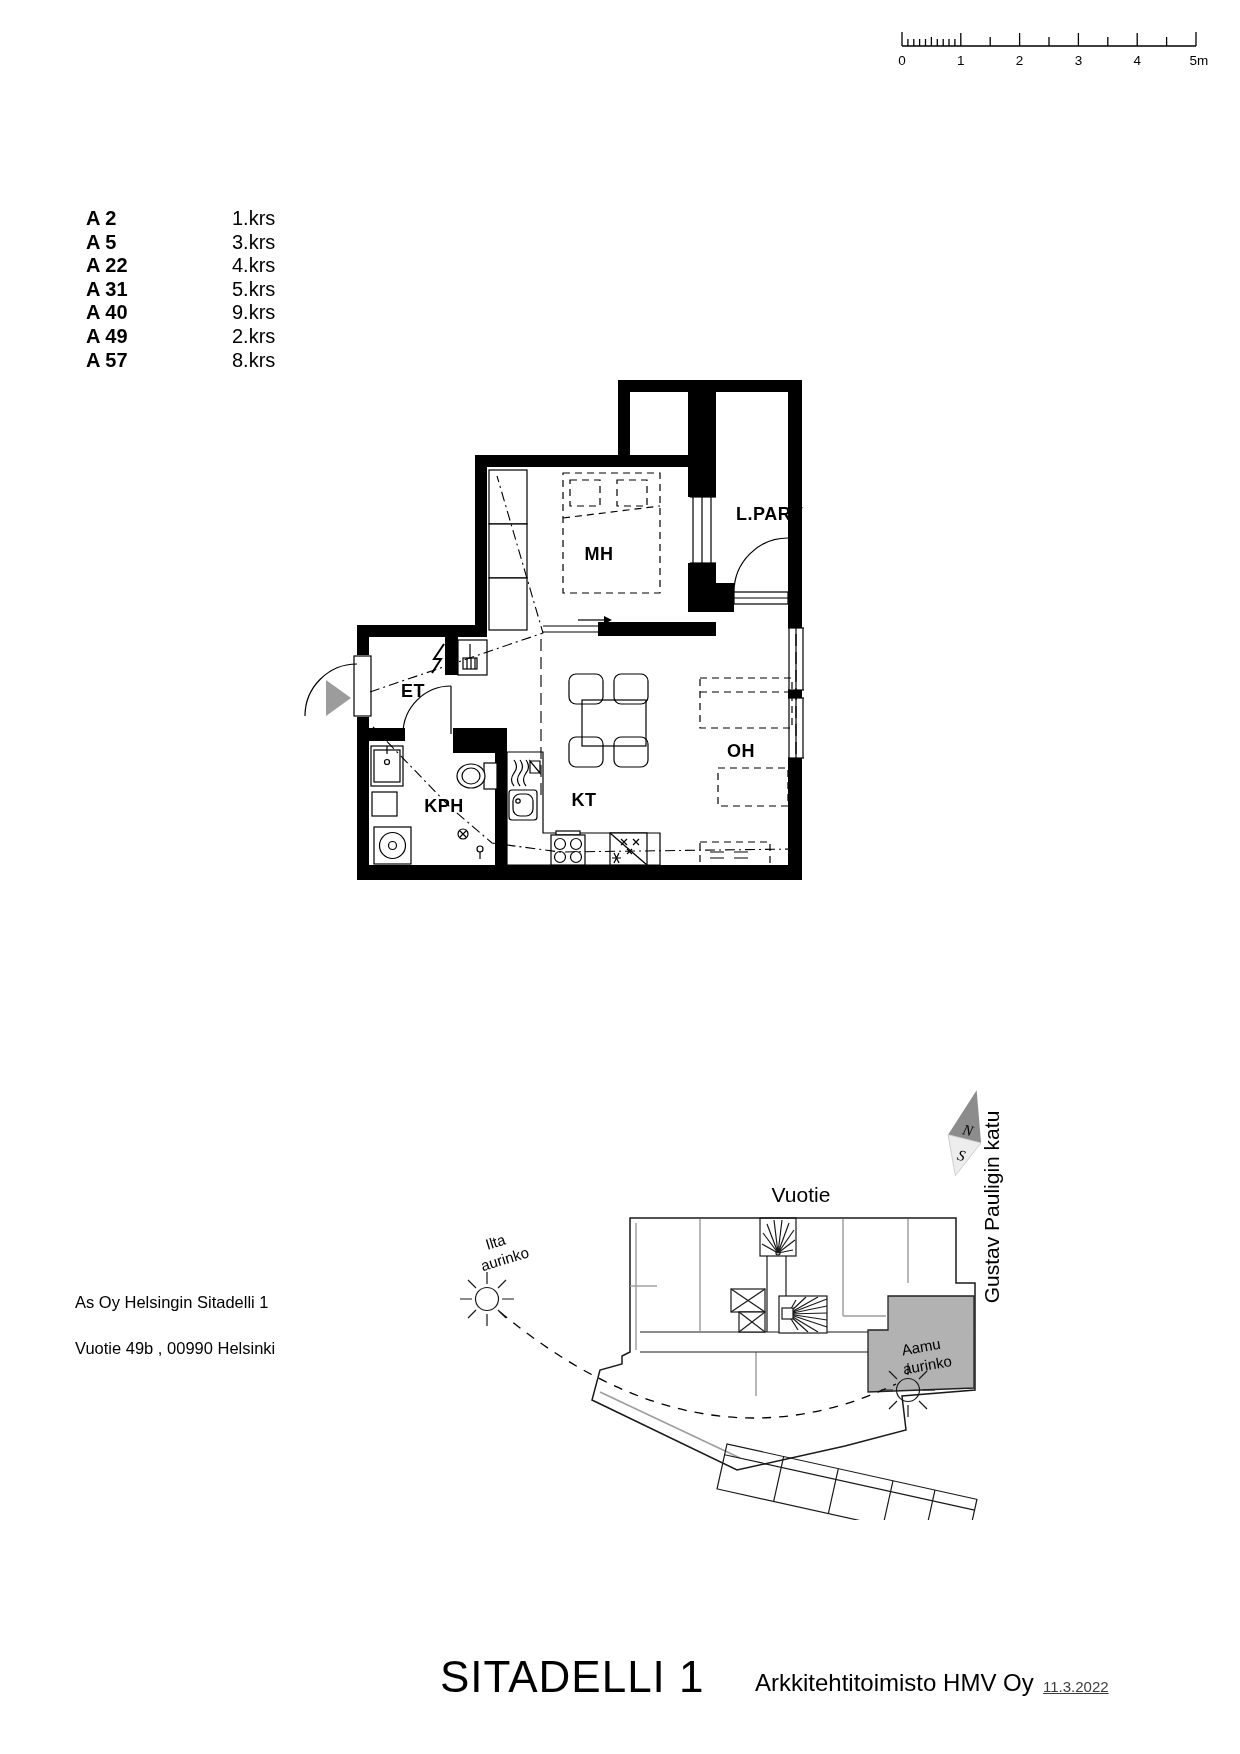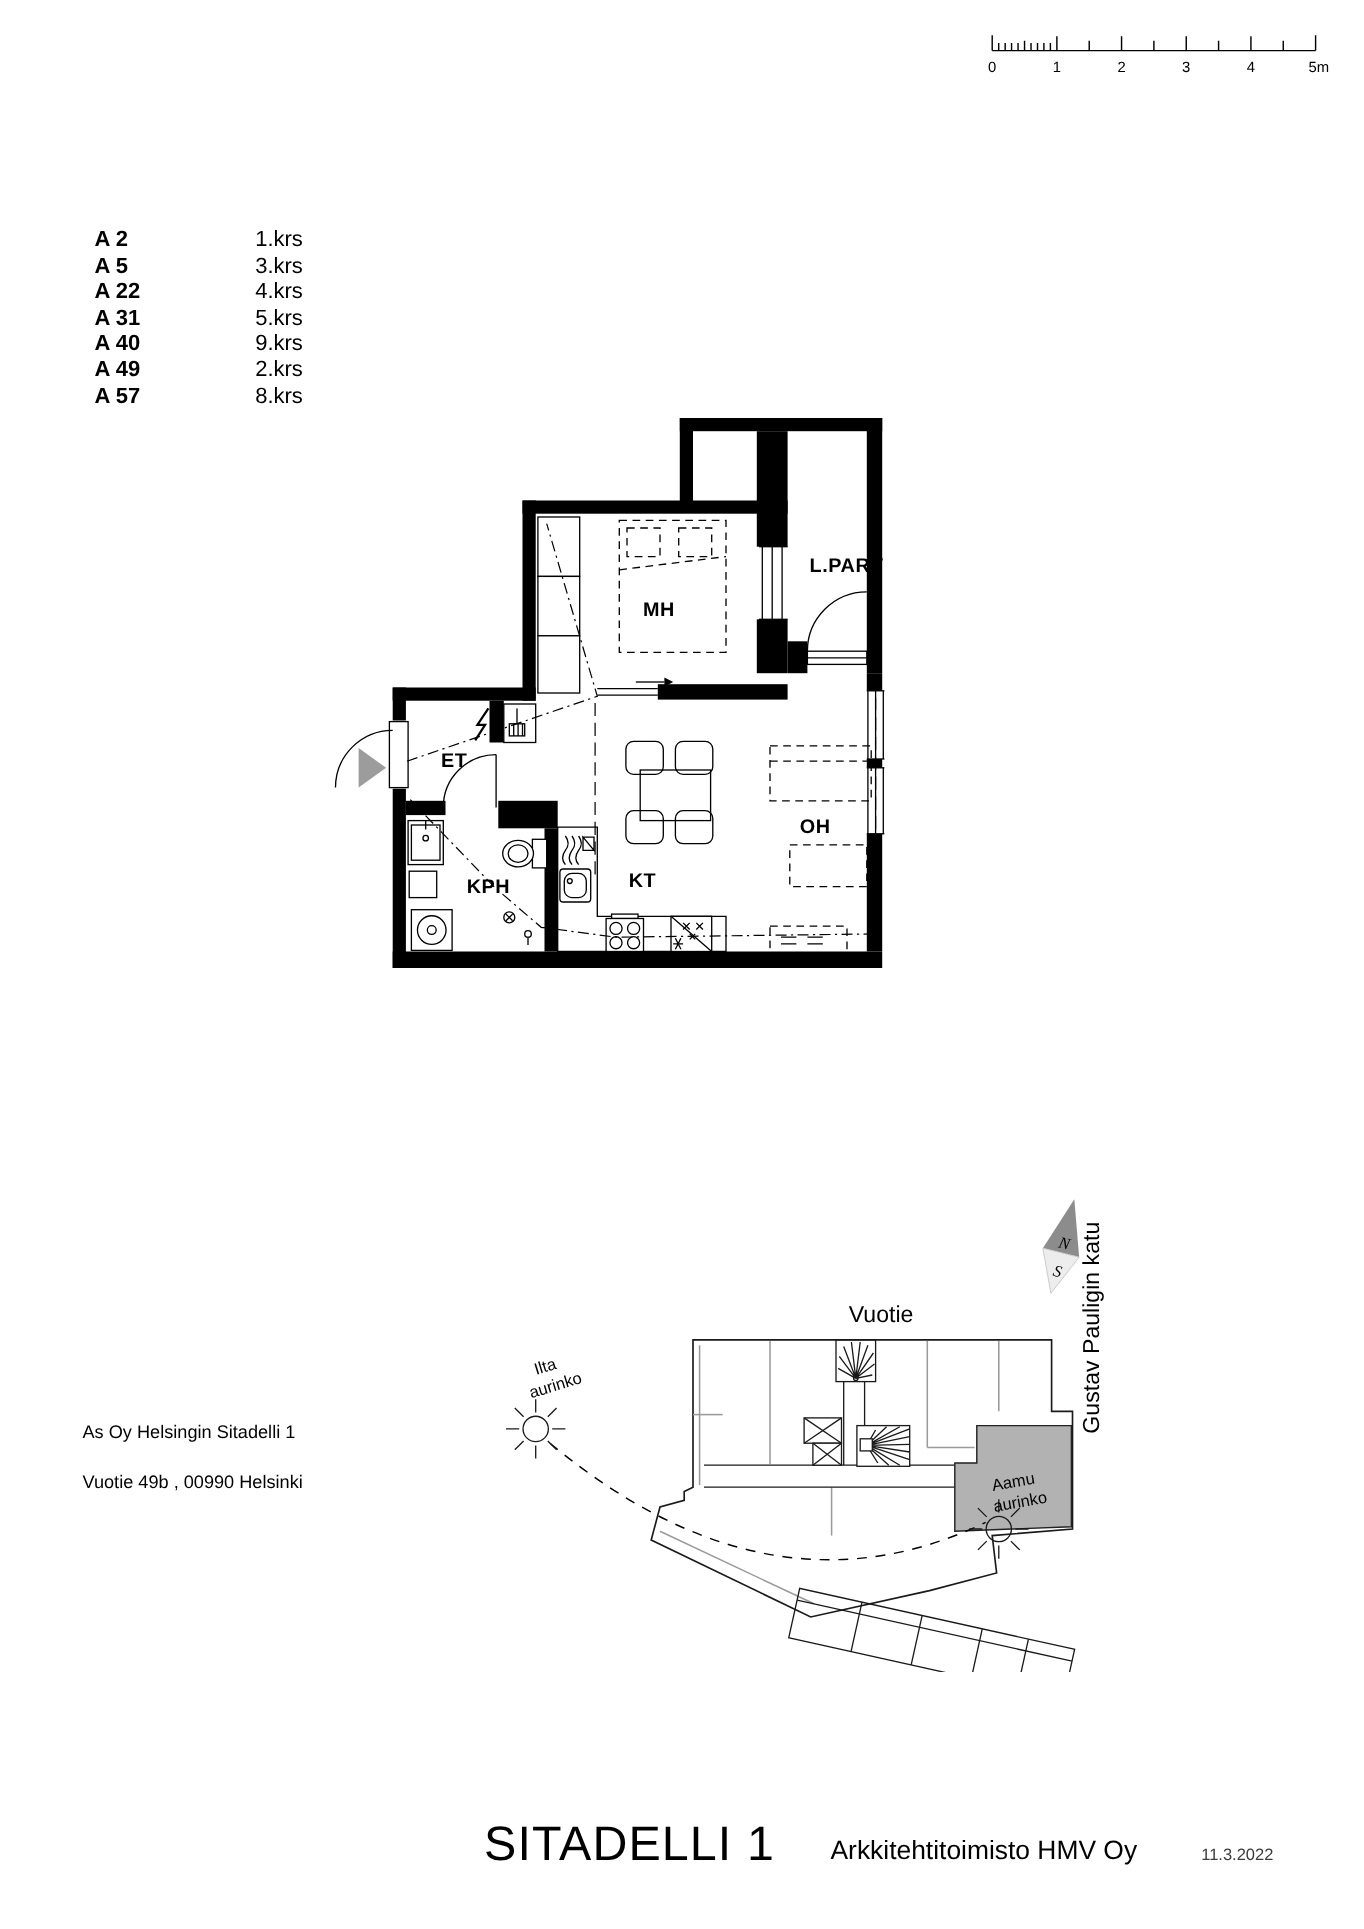--- a/index.html
+++ b/index.html
@@ -346,15 +346,15 @@
       <text class="sun-label" x="0" y="0" text-anchor="middle">Aamu</text>
       <text class="sun-label" x="3" y="19" text-anchor="middle">aurinko</text>
     </g>
   </svg>
 
   <div class="abs addr" style="left:75px;top:1292px;">As Oy Helsingin Sitadelli 1</div>
   <div class="abs addr" style="left:75px;top:1338px;">Vuotie 49b , 00990 Helsinki</div>
 
   <div class="abs footer-project" style="left:440px;top:1652px;">SITADELLI 1</div>
   <div class="abs footer-arch" style="left:755px;top:1669px;">Arkkitehtitoimisto HMV Oy</div>
-  <div class="abs footer-date" style="left:1092px;top:1678px;">11.3.2022</div>
+  <div class="abs footer-date" style="left:1043px;top:1678px;text-decoration:underline;">11.3.2022</div>
 
 </div>
 
 </body></html>

